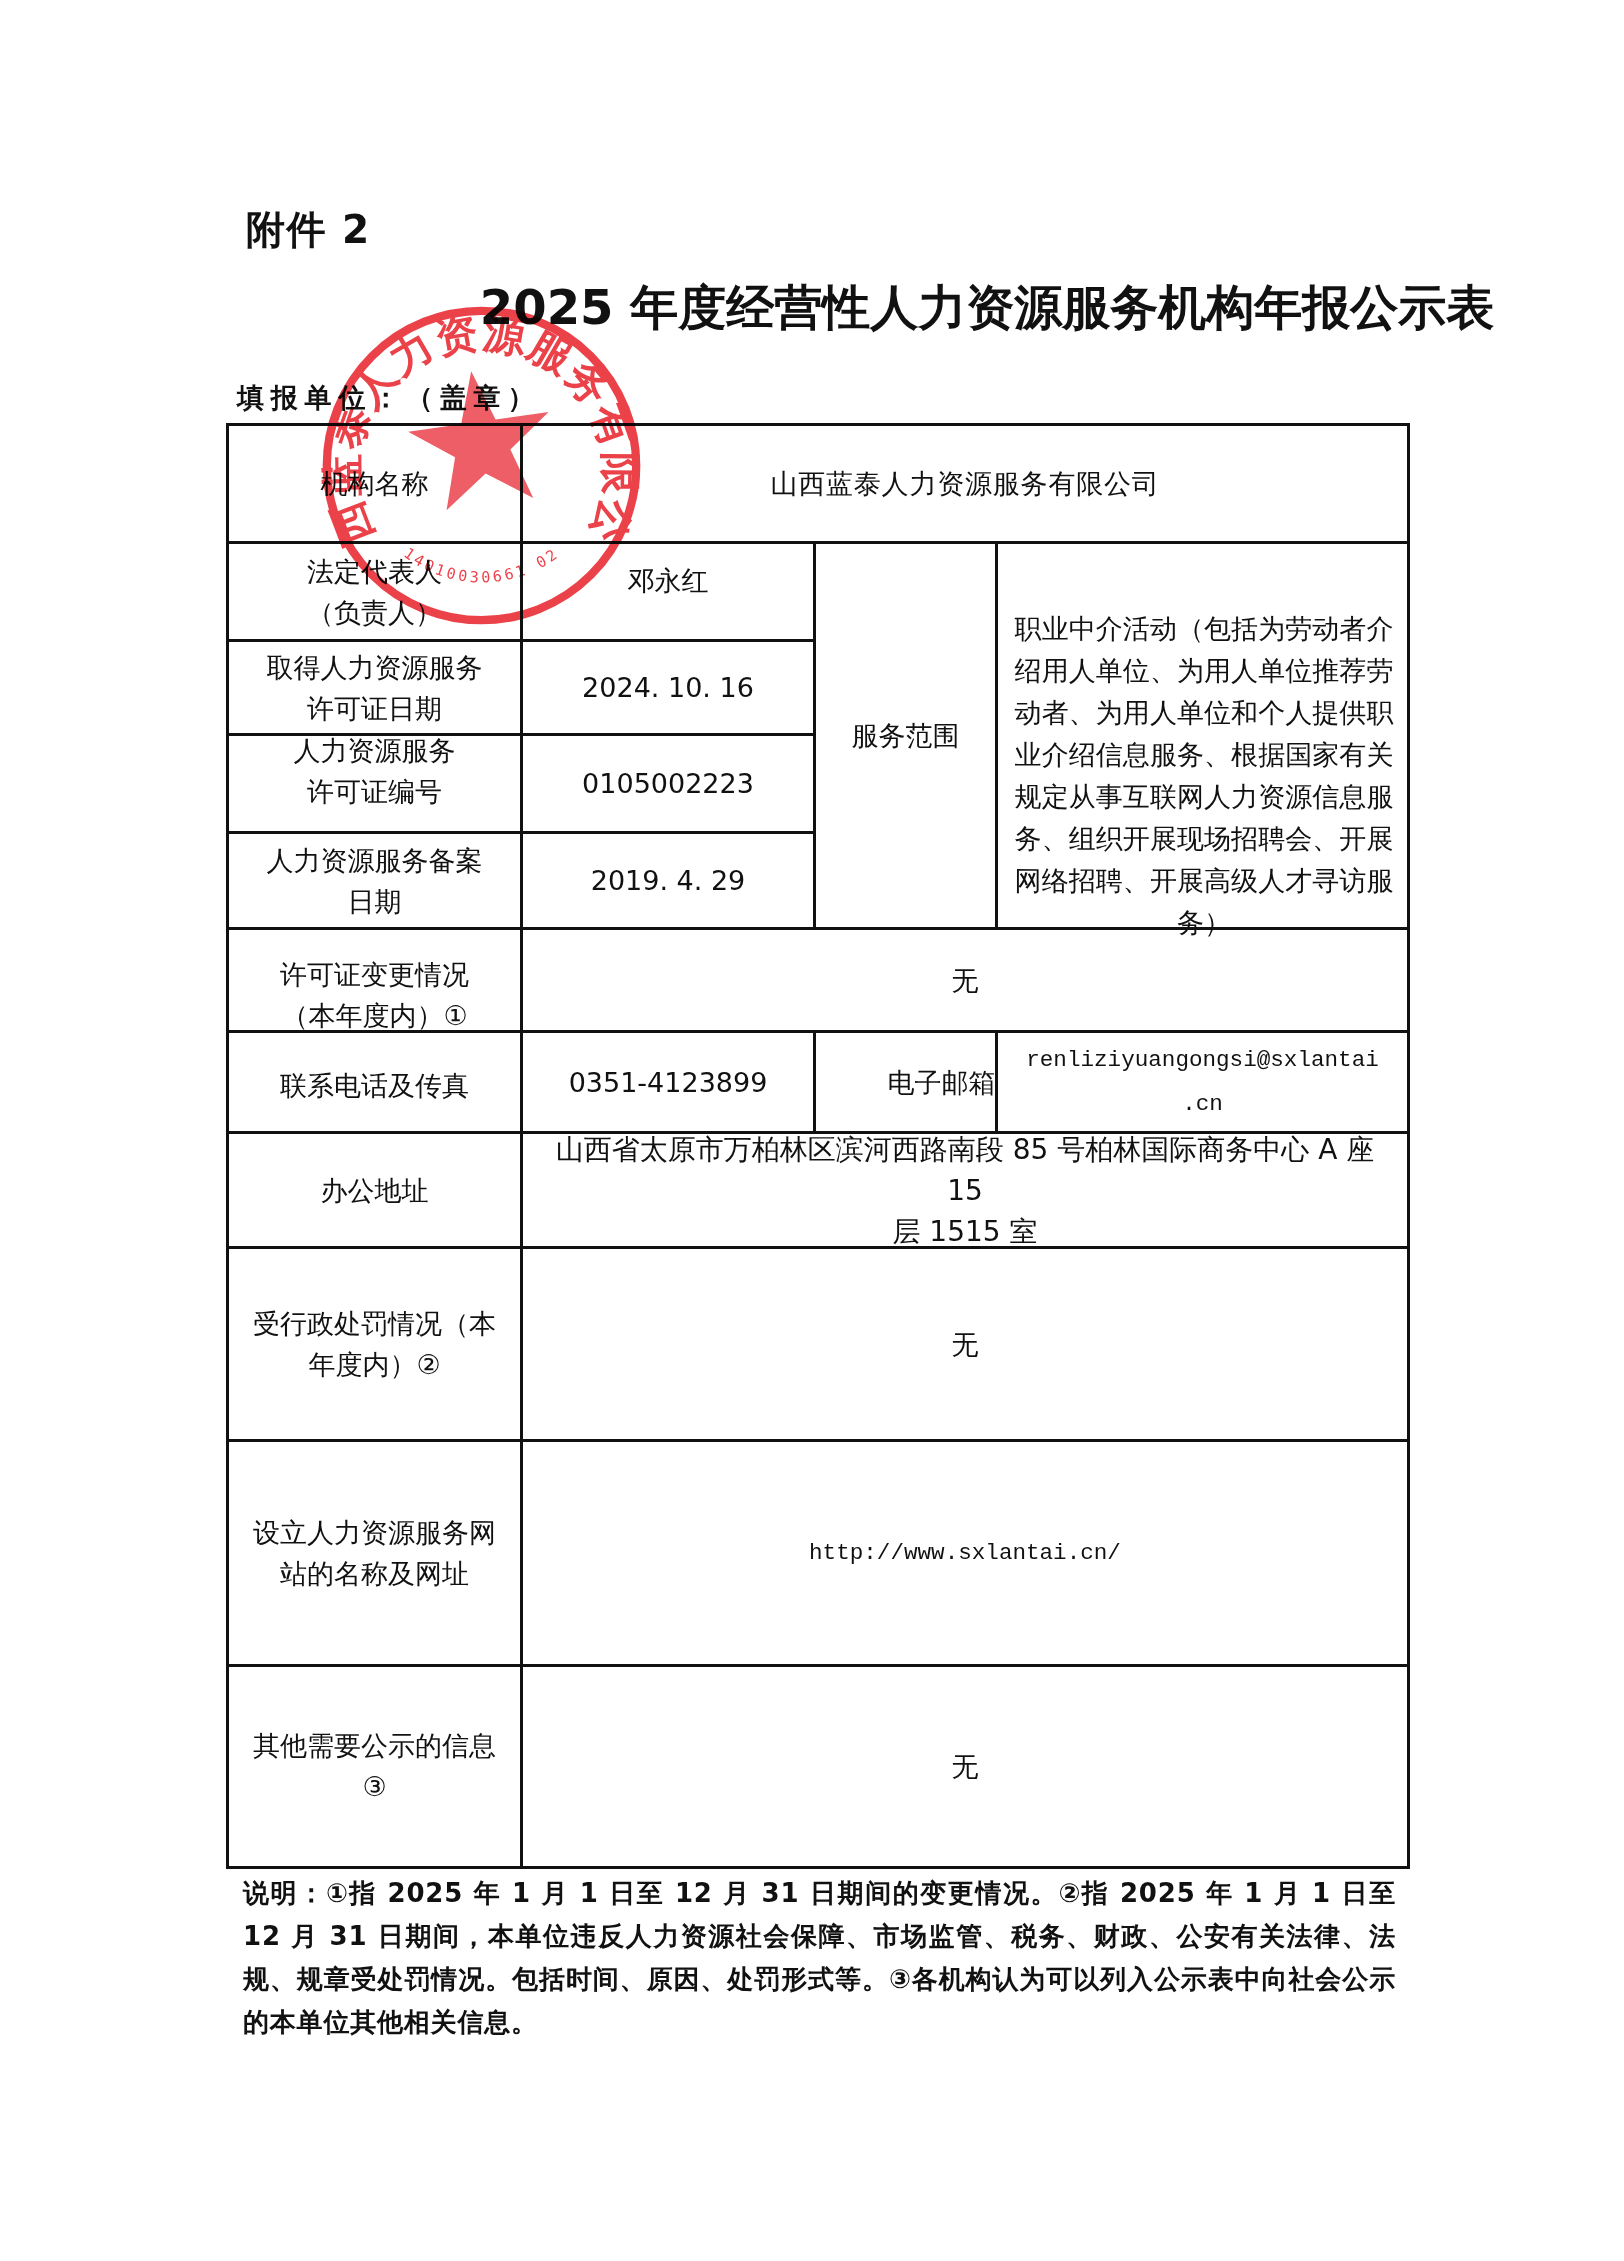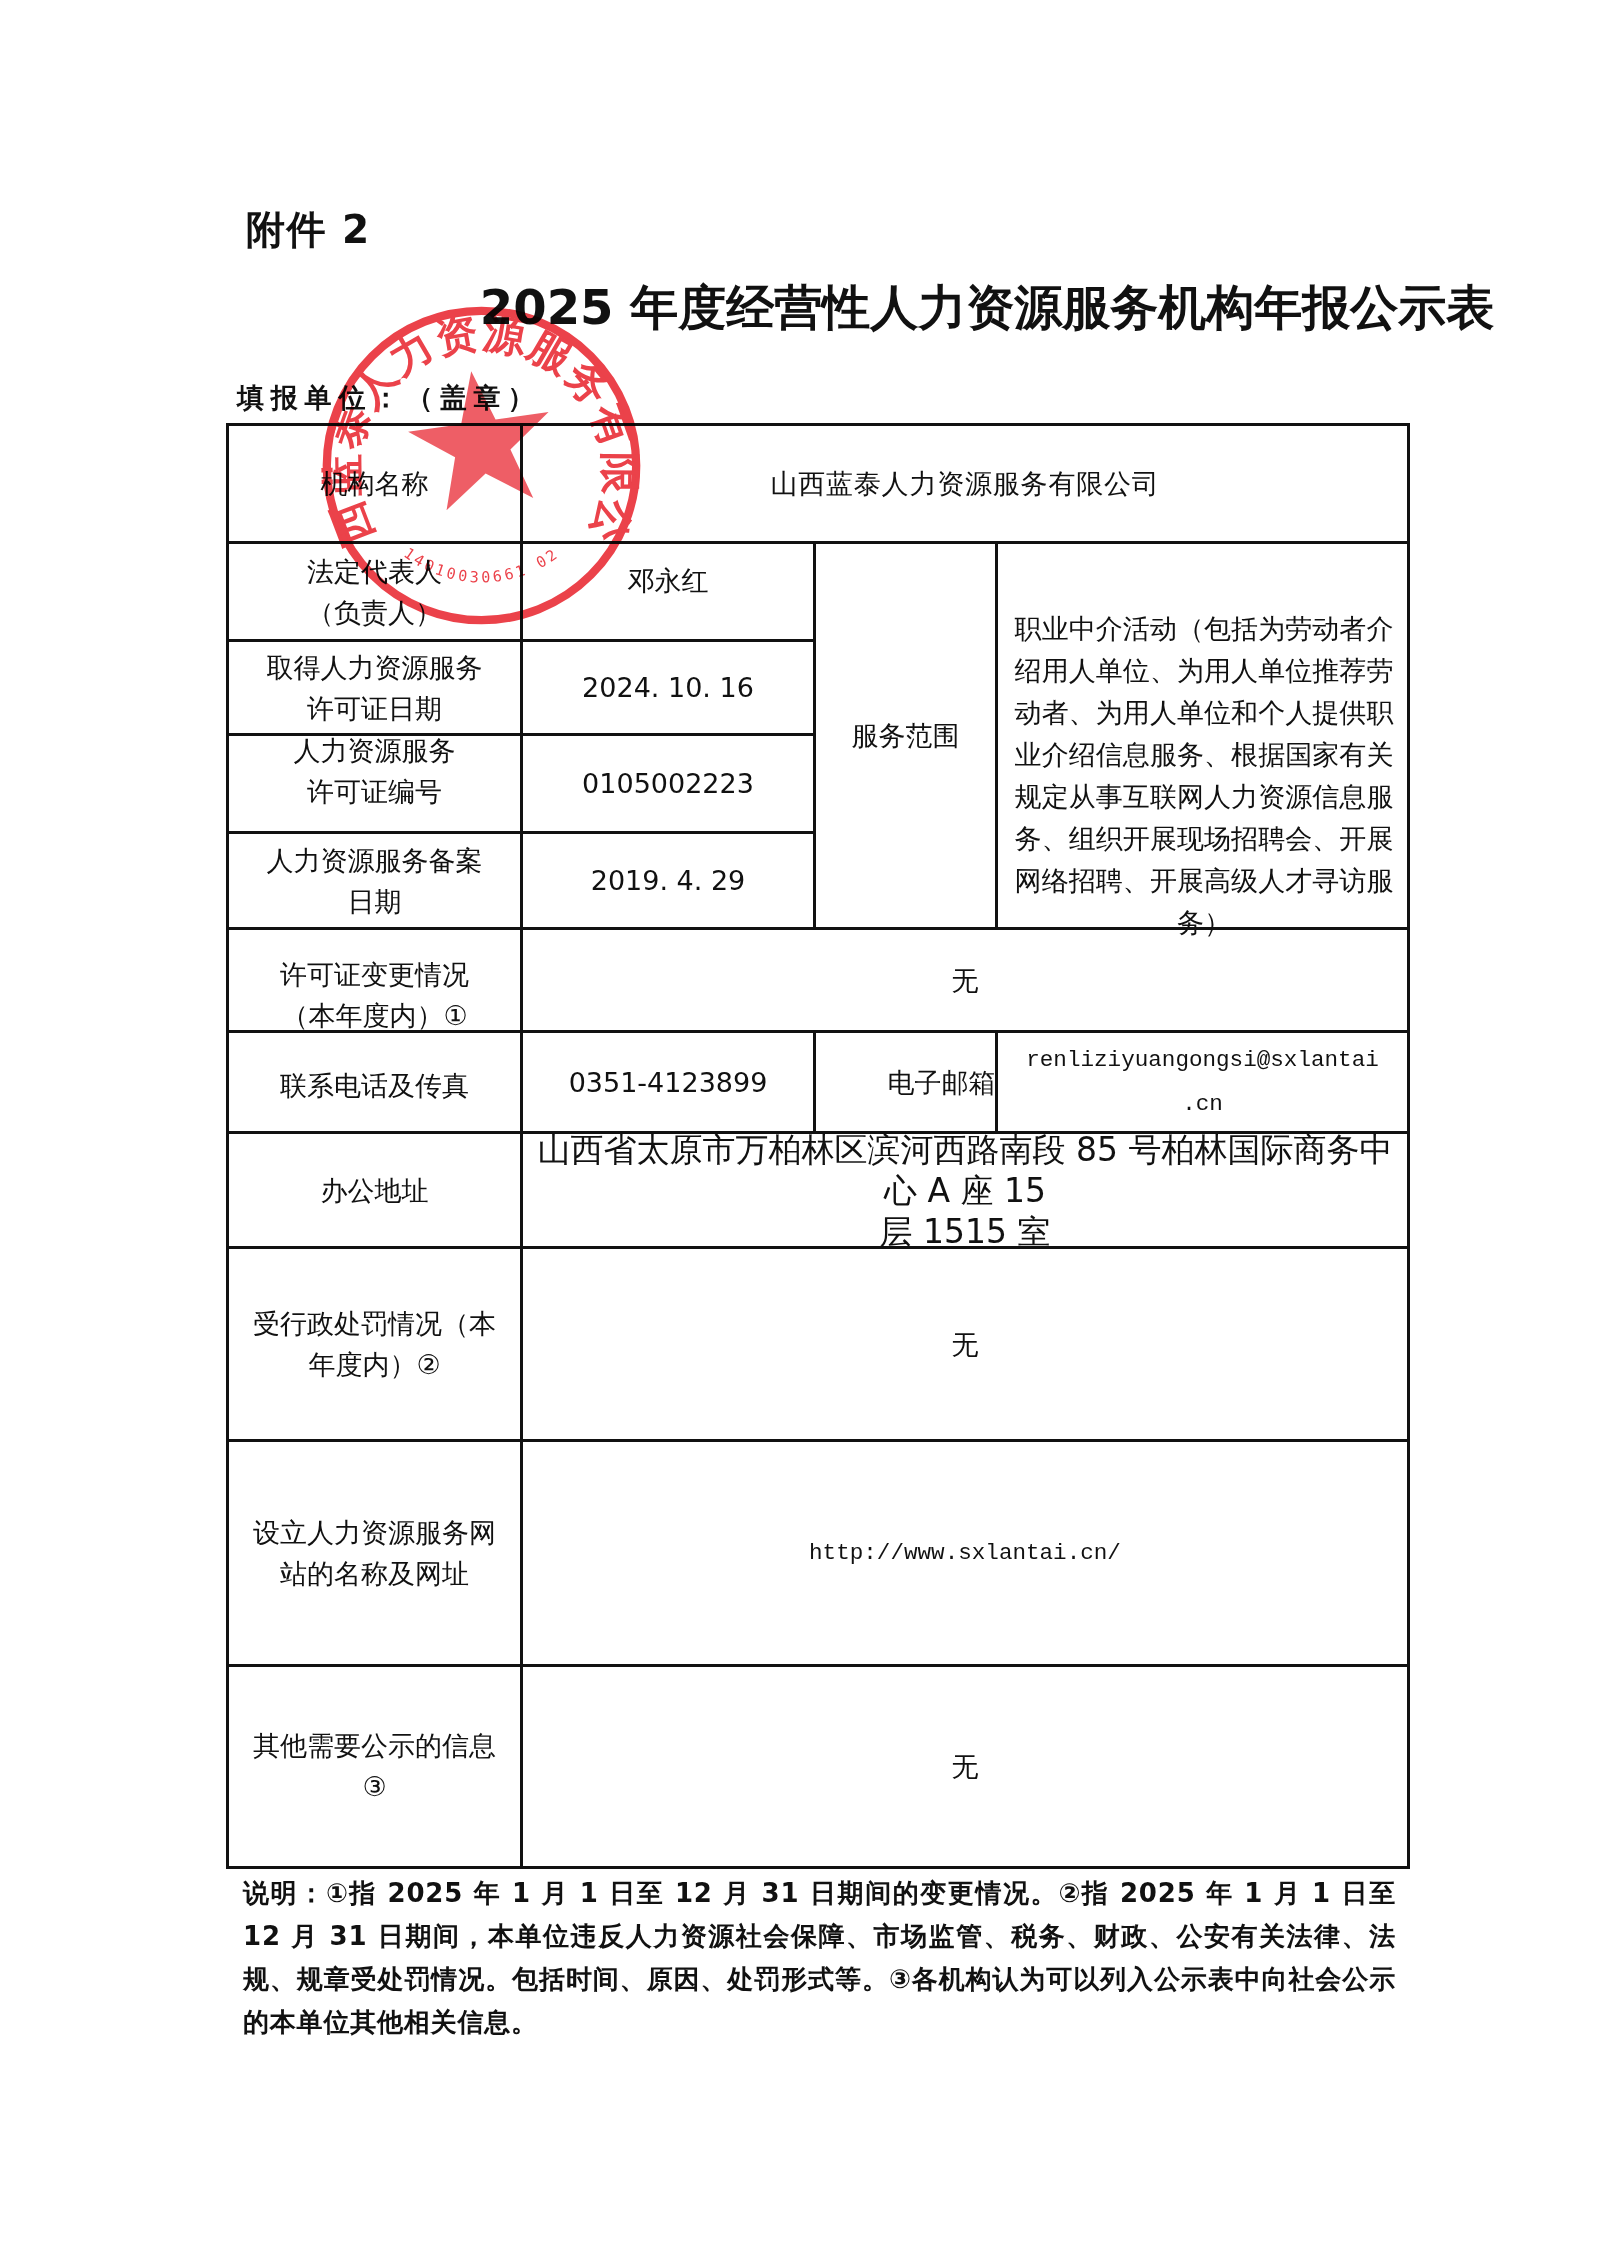--- a/index.html
+++ b/index.html
@@ -114,21 +114,21 @@
     <span>电子邮箱</span>
   </div>
   <div class="cell mono" style="left:998px;top:1033px;width:409px;height:98px;flex-direction:column;line-height:44px;padding:0 4.5px;">
     <span>renliziyuangongsi@sxlantai</span>
     <span>.cn</span>
   </div>
 
   <div class="cell" style="left:229px;top:1134px;width:291px;height:112px;">
     <span>办公地址</span>
   </div>
-  <div class="cell" style="left:523px;top:1134px;width:884px;height:112px;flex-direction:column;font-size:33px;">
+  <div class="cell" style="left:523px;top:1134px;width:884px;height:112px;flex-direction:column;font-size:28px;">
     <span>山西省太原市万柏林区滨河西路南段 85 号柏林国际商务中心 A 座 15</span>
     <span>层 1515 室</span>
   </div>
 
   <div class="cell" style="left:229px;top:1249px;width:291px;height:190px;flex-direction:column;">
     <span>受行政处罚情况（本</span>
     <span>年度内）②</span>
   </div>
   <div class="cell" style="left:523px;top:1249px;width:884px;height:190px;">
     <span>无</span>

